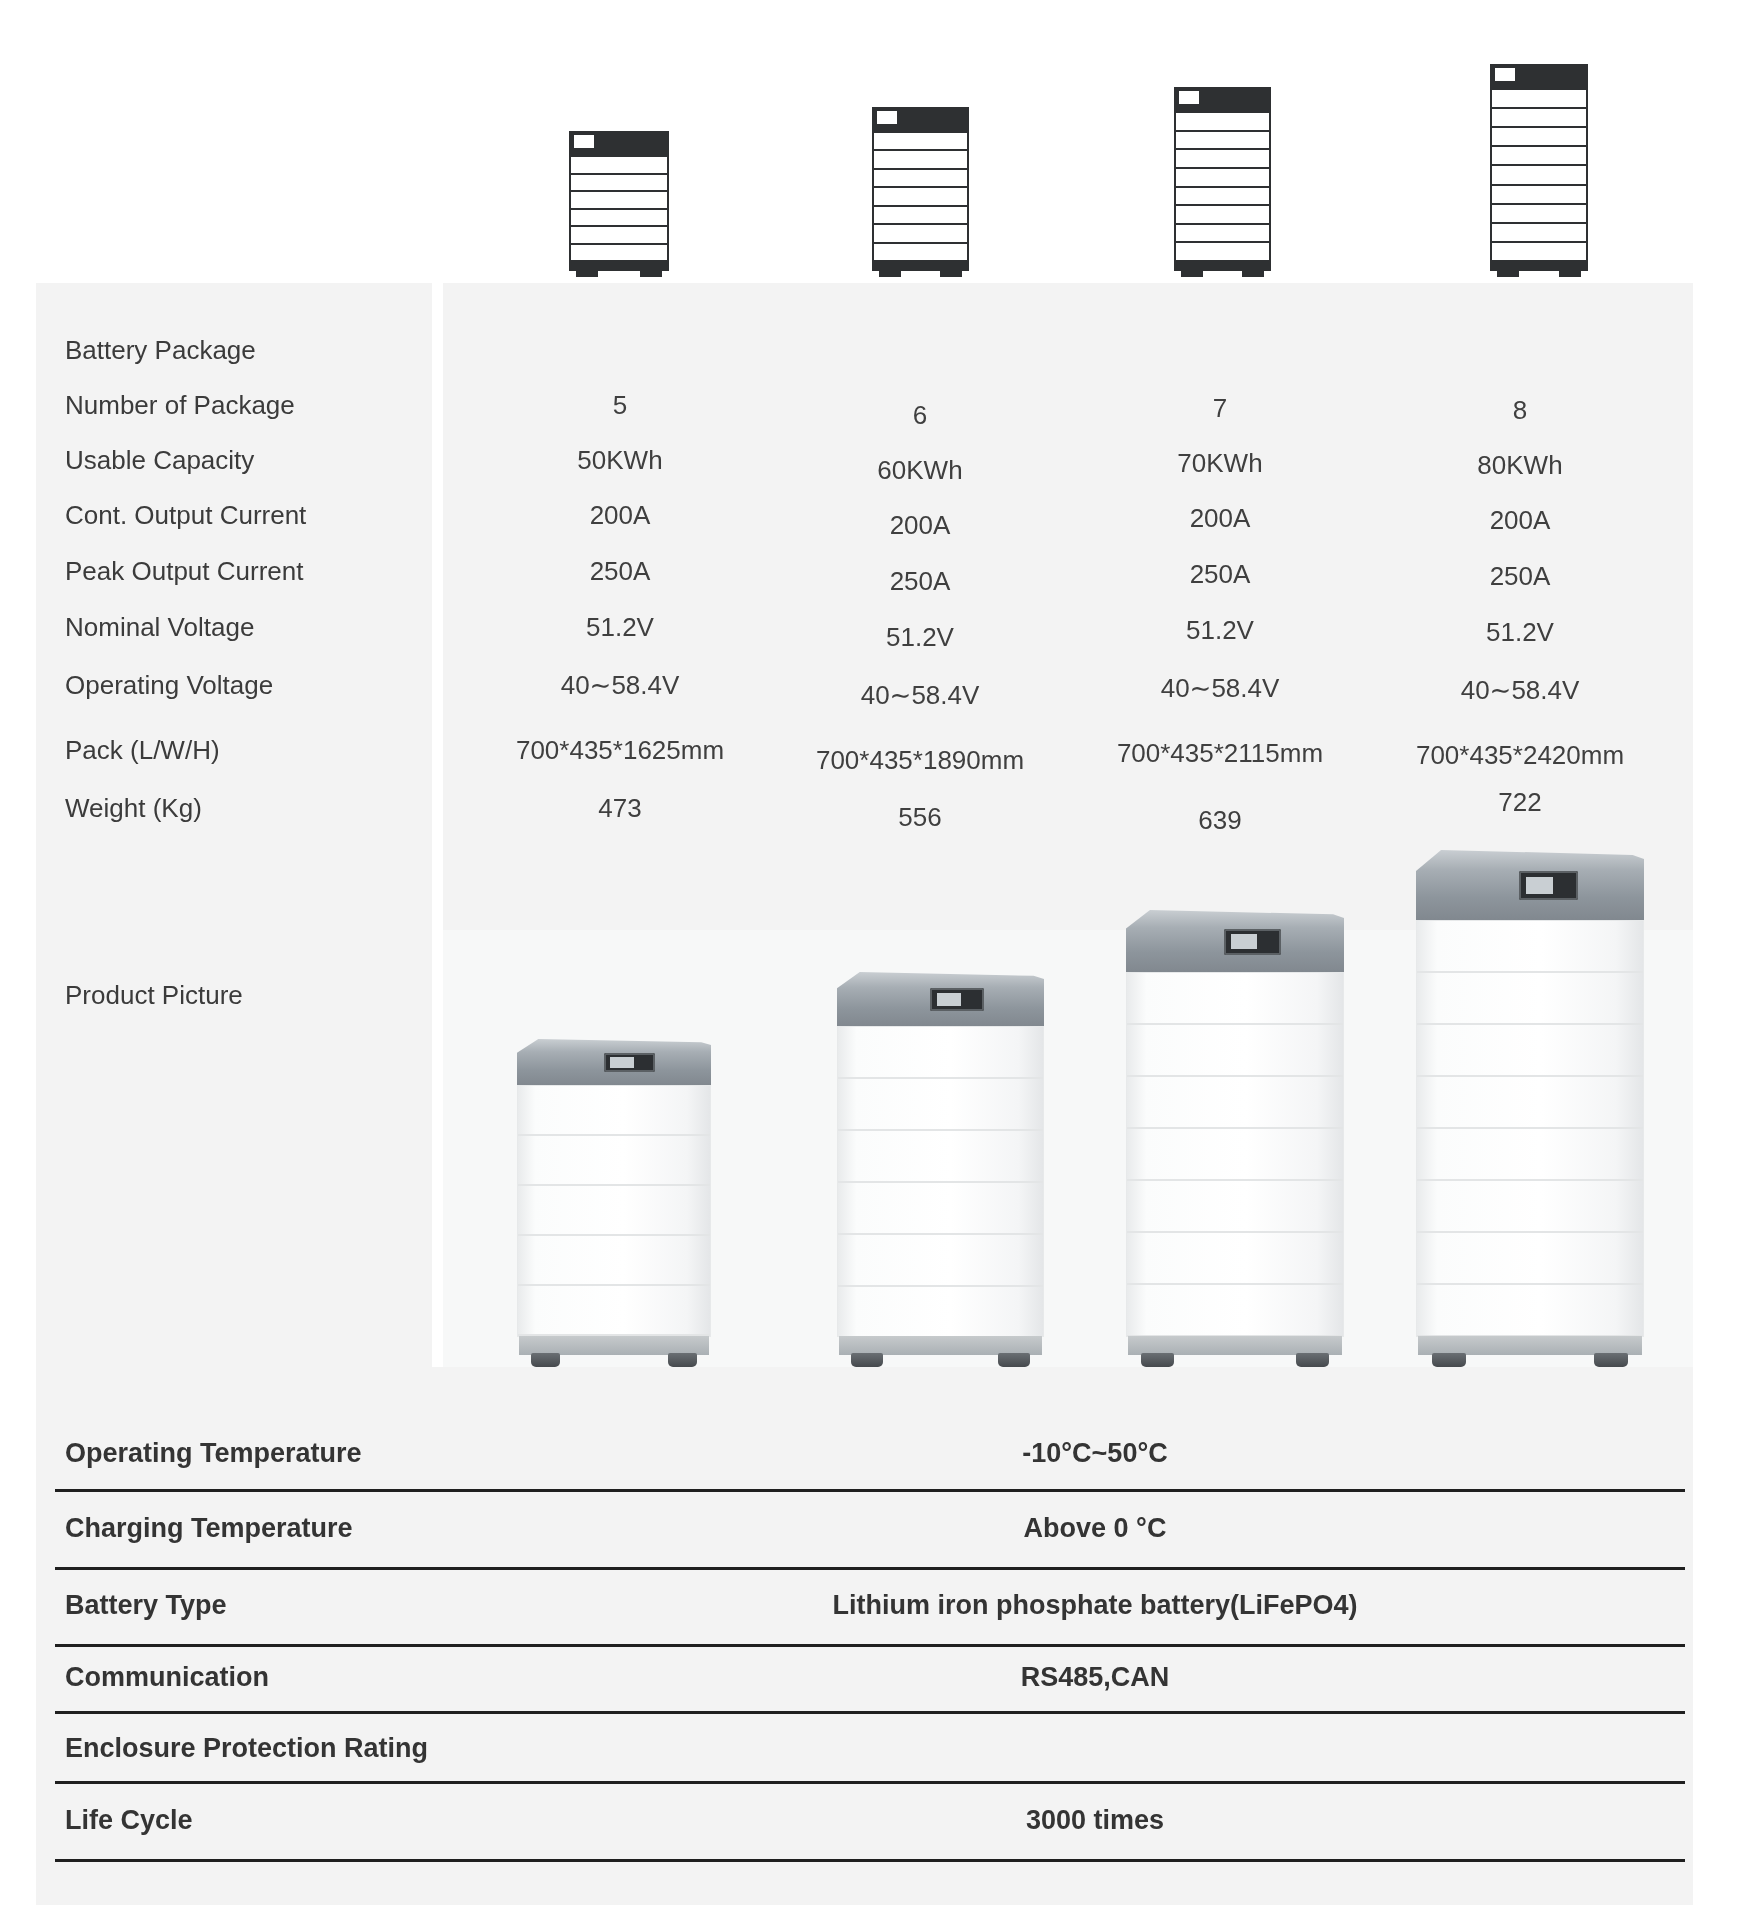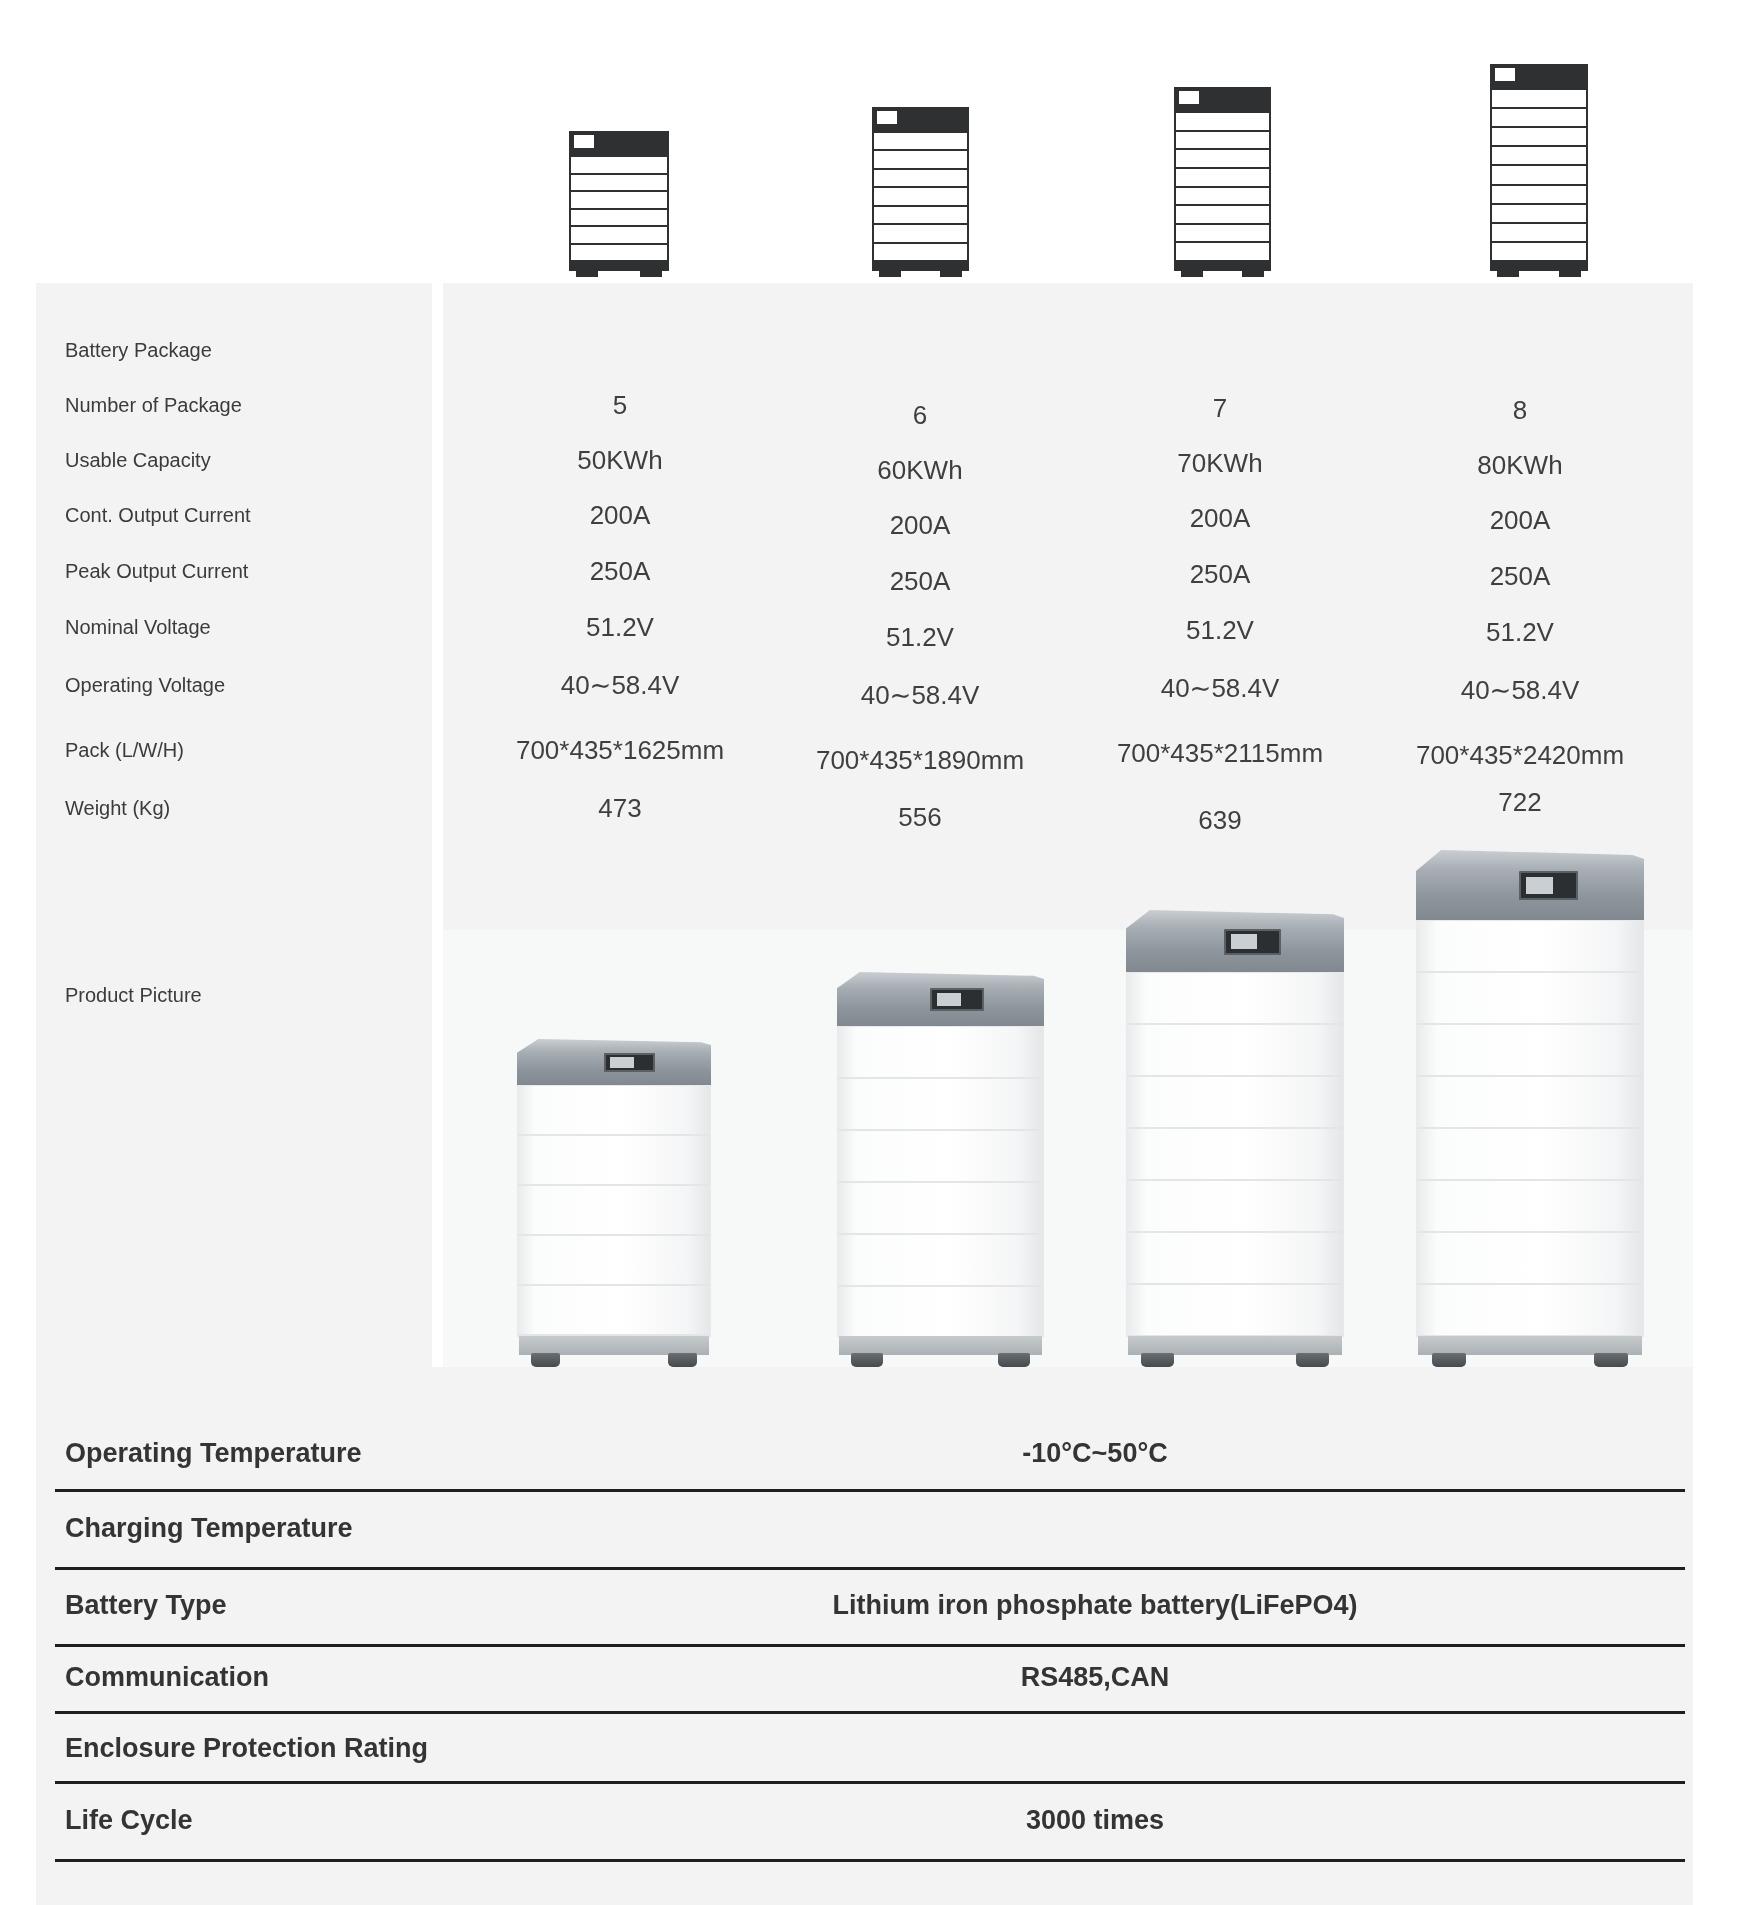--- a/index.html
+++ b/index.html
@@ -17,21 +17,21 @@
   .i-slat{flex:1 1 auto;background:#fff;border:2px solid var(--dark,#2e3032);margin-top:-2px;}
   .i-basebar{flex:0 0 auto;height:11px;background:var(--dark,#2e3032);margin-top:-2px;}
   .i-feet{flex:0 0 auto;height:6px;display:flex;justify-content:space-between;padding:0 7px;}
   .i-feet span{width:22px;height:6px;background:var(--dark,#2e3032);}
 
   
   .panel{position:absolute;background:var(--panel,#f3f3f3);}
   .photo-area{position:absolute;left:443px;top:930px;width:1250px;height:437px;background:var(--photo,#f7f8f8);}
 
   
-  .lbl{position:absolute;left:65px;height:34px;line-height:34px;font-size:20px;color:#3b3b3b;white-space:nowrap;}
+  .lbl{position:absolute;left:65px;height:34px;line-height:34px;font-size:26px;color:#3b3b3b;white-space:nowrap;}
   .cell{position:absolute;width:300px;height:34px;line-height:34px;font-size:26px;color:#3f3f3f;
         text-align:center;white-space:nowrap;}
   .c1{left:470px;} .c2{left:770px;} .c3{left:1070px;} .c4{left:1370px;}
   .merged{position:absolute;left:443px;width:1250px;height:34px;line-height:34px;
           font-size:26px;text-align:center;color:#3b3b3b;}
 
   
   .tower{position:absolute;}
   .t-lid{position:absolute;left:0;right:0;top:0;
          background:linear-gradient(180deg,var(--lid_light,#c9ced2) 0%,#a7aeb4 28%,var(--lid,#8d959c) 68%,#81888f 100%);
@@ -225,20 +225,21 @@
     <div class="t-base"></div>
       <div class="t-foot fl"></div>
       <div class="t-foot fr"></div>
   </div>
 
   <div class="spec-label" style="top:1436px">Operating Temperature</div>
   <div class="spec-value" style="top:1436px">-10°C~50°C</div>
   <div class="sep" style="top:1489px"></div>
 
   <div class="spec-label" style="top:1511px">Charging Temperature</div>
+  <div class="spec-value" style="top:1511px">Above 0 °C</div>
   <div class="sep" style="top:1567px"></div>
 
   <div class="spec-label" style="top:1588px">Battery Type</div>
   <div class="spec-value" style="top:1588px">Lithium iron phosphate battery(LiFePO4)</div>
   <div class="sep" style="top:1644px"></div>
 
   <div class="spec-label" style="top:1660px">Communication</div>
   <div class="spec-value" style="top:1660px">RS485,CAN</div>
   <div class="sep" style="top:1711px"></div>
 

